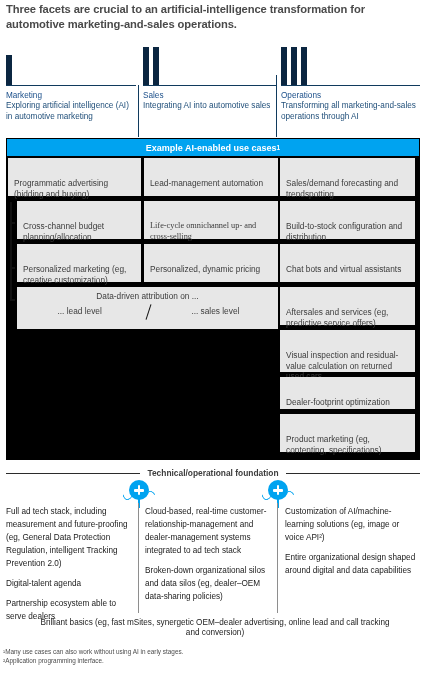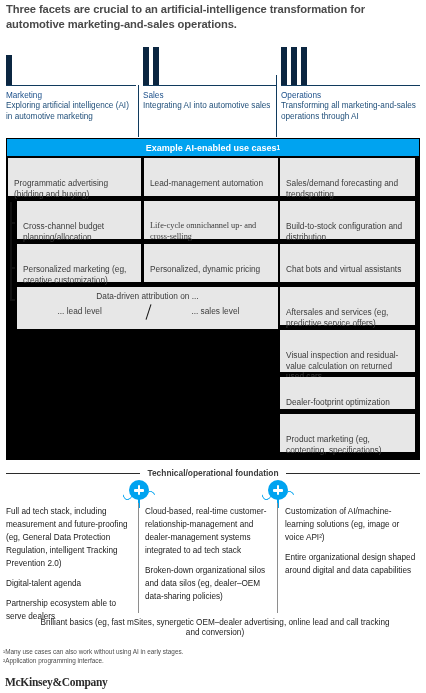--- a/index.html
+++ b/index.html
@@ -262,15 +262,14 @@
     <p>Entire organizational design shaped around digital and data capabilities</p>
   </div>
 
   <div class="brilliant">Brilliant basics (eg, fast mSites, synergetic OEM–dealer advertising, online lead and call tracking and conversion)</div>
 
   <div class="footnotes">
     <div>¹Many use cases can also work without using AI in early stages.</div>
     <div>²Application programming interface.</div>
   </div>
 
-  <div class="logo">McKinsey&amp;Company</div>
 
 </div>
 
 </body></html>

